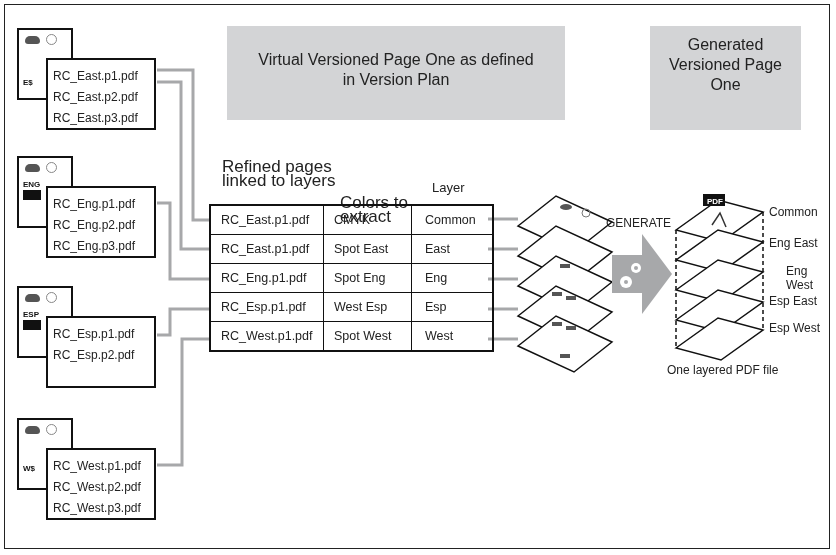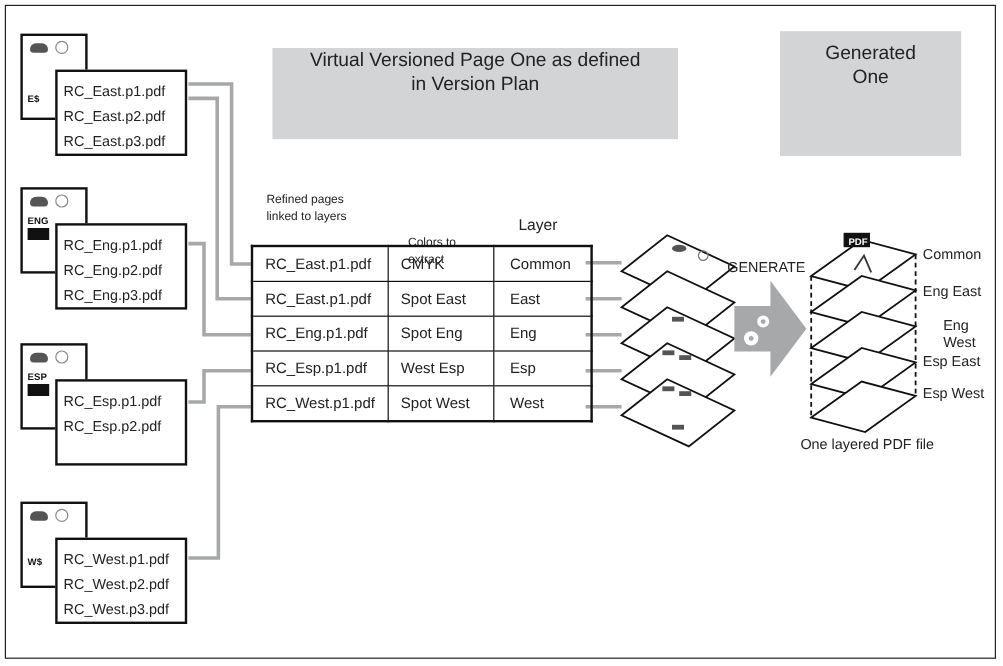--- a/index.html
+++ b/index.html
@@ -7,21 +7,21 @@
   .frame{position:absolute;left:4px;top:4px;width:826px;height:545px;border:1.5px solid #222;box-sizing:border-box;}
   svg.conn{position:absolute;left:0;top:0;width:836px;height:555px;}
   .banner{position:absolute;background:#d3d4d6;font-size:16px;text-align:center;line-height:20px;color:#222;box-sizing:border-box;}
   .src-back{position:absolute;width:56px;height:72px;border:2px solid #111;background:#fff;box-sizing:border-box;}
   .src-back .tag{position:absolute;left:4px;font-size:8px;font-weight:bold;}
   .src-back .bar{position:absolute;left:4px;width:18px;height:10px;background:#111;}
   .ico-car{position:absolute;left:6px;top:6px;width:15px;height:8px;background:#555;border-radius:5px 5px 3px 3px;}
   .ico-face{position:absolute;left:27px;top:4px;width:11px;height:11px;border:1px solid #888;border-radius:50%;box-sizing:border-box;}
   .src-front{position:absolute;width:110px;height:72px;border:2px solid #111;background:#fff;box-sizing:border-box;padding:6px 0 0 5px;}
   .src-front div{font-size:12px;line-height:21px;color:#222;}
-  .colhdr{position:absolute;font-size:10px;line-height:14px;color:#222;}
+  .colhdr{position:absolute;font-size:17px;line-height:14px;color:#222;}
   table.plan{position:absolute;left:209px;top:204px;border-collapse:collapse;border:2px solid #111;}
   table.plan td{border:1.5px solid #111;height:28px;font-size:12.5px;padding:0 0 0 10px;color:#222;}
   .lbl{position:absolute;font-size:12px;color:#222;}
 </style>
 </head>
 <body>
 
 <div class="frame"></div>
 
 <svg class="conn">
@@ -75,26 +75,27 @@
     <polygon points="676,260 718,230 763,242 721,272"></polygon>
     <polygon points="676,290 718,260 763,272 721,302"></polygon>
     <polygon points="676,320 718,290 763,302 721,332"></polygon>
     <polygon points="676,348 718,318 763,330 721,360"></polygon>
   </g>
   <rect x="703" y="194" width="22" height="12" fill="#111"></rect>
   <text x="707" y="204" font-size="8" fill="#fff" font-family="Liberation Sans, sans-serif" font-weight="bold">PDF</text>
   <path d="M712 225 l8 -12 l6 14" stroke="#333" fill="none" stroke-width="1.5"></path>
 </svg>
 
-<div class="banner" style="left:227px;top:40px;width:338px;height:76px;padding-top:1px;">
+<div class="banner" style="left:227px;top:26px;width:338px;height:94px;padding-top:24px;">
   <div>Virtual Versioned Page One as defined</div>
   <div>in Version Plan</div>
 </div>
 <div class="banner" style="left:650px;top:26px;width:151px;height:104px;padding-top:9px;">
   <div>Generated</div>
+  <div>Versioned Page</div>
   <div>One</div>
 </div>
 
 <div>
   <div class="src-back" style="left:17px;top:28px;">
     <span class="ico-car"></span>
     <span class="ico-face"></span>
     <span class="tag" style="top:48px;">E$</span>
   </div>
   <div class="src-front" style="left:46px;top:58px;">

